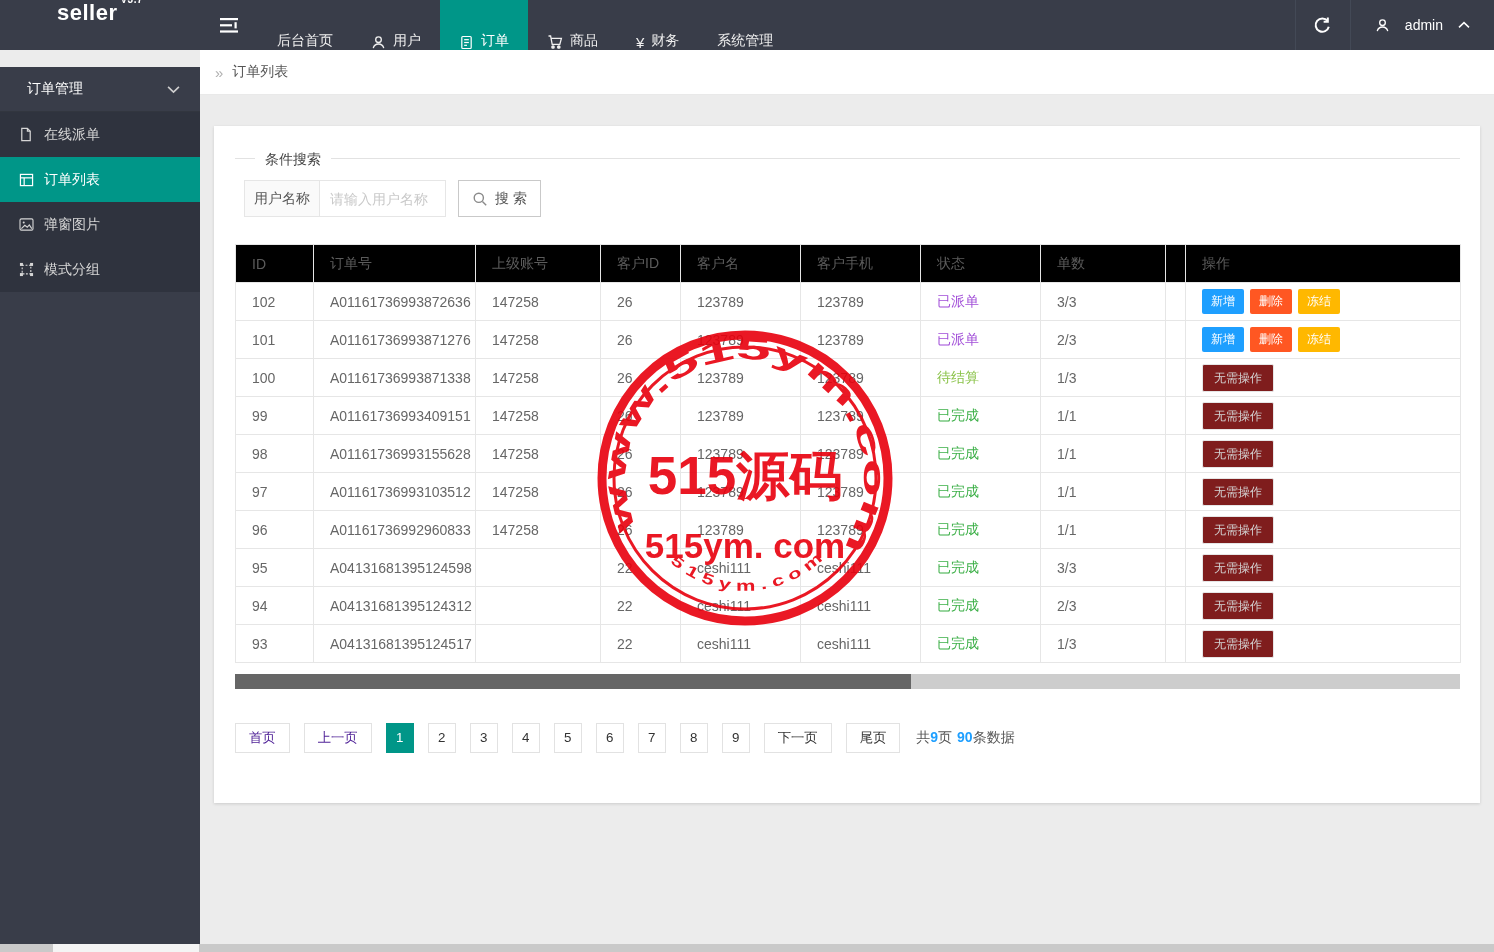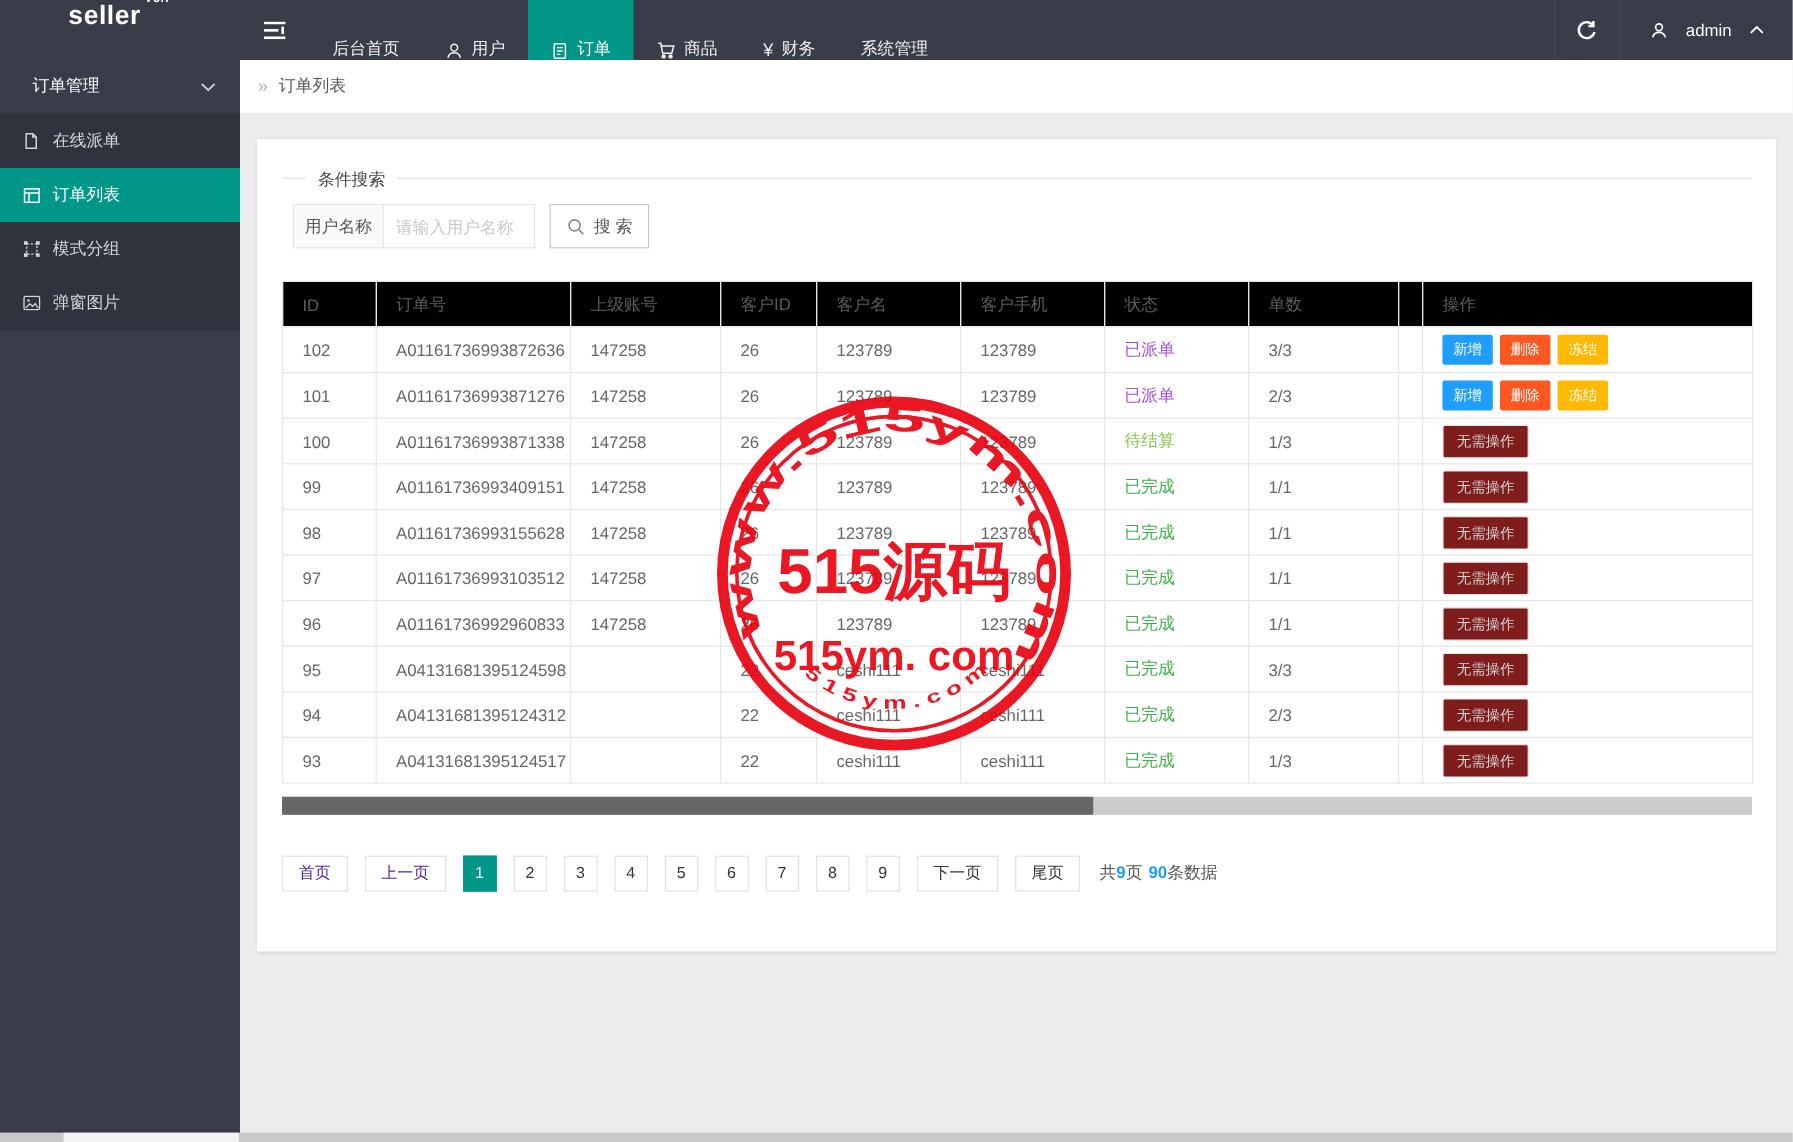--- a/index.html
+++ b/index.html
@@ -14,34 +14,34 @@
   .topnav { display:flex; align-items:stretch; }
   .topnav .nav-item { display:flex; align-items:flex-end; gap:7px; padding:0 19px; font-size:14px; color:#f0f0f0; cursor:pointer; }
   .topnav .nav-item.active { background:#009688; color:#fff; }
   .topnav .nav-item .ni-icon { display:flex; align-items:center; }
   .nav-right { margin-left:auto; display:flex; align-items:stretch; }
   .nav-sep { width:1px; background:#434956; }
   .nav-refresh { width:54px; display:flex; align-items:center; justify-content:center; cursor:pointer; }
   .nav-admin { display:flex; align-items:center; gap:15px; padding:4px 24px; font-size:14px; cursor:pointer; }
 
   
-  .sidebar { position:absolute; top:50px; left:0; width:200px; bottom:8px; background:#393d49; z-index:15; }
+  .sidebar { position:absolute; top:67px; left:0; width:200px; bottom:8px; background:#393d49; z-index:15; }
   .side-group { height:45px; display:flex; align-items:center; padding:0 20px 0 27px; font-size:14px; color:#fff; cursor:pointer; border-bottom:1px solid #32363f; }
   .side-group .sg-caret { margin-left:auto; display:flex; align-items:center; color:#cfcfcf; }
   .side-items { background:#2f333e; }
   .side-item { height:45px; display:flex; align-items:center; gap:10px; padding-left:18px; font-size:14px; color:#d6d6d6; cursor:pointer; }
   .side-item .si-icon { display:flex; align-items:center; width:16px; justify-content:center; }
   .side-item.active { background:#009688; color:#fff; }
 
   
   .main { position:absolute; left:200px; top:50px; right:0; bottom:8px; background:#ececec; }
   .breadcrumb { height:45px; background:#fff; display:flex; align-items:center; padding-left:15px; font-size:14px; color:#555; border-bottom:1px solid #e9e9e9; }
   .breadcrumb .bc-chev { color:#b0b0b0; font-size:15px; margin-right:9px; }
 
-  .card { position:absolute; left:14px; top:66px; width:1266px; height:677px; background:#fff; box-shadow:0 1px 3px rgba(0,0,0,.14); }
+  .card { position:absolute; left:14px; top:76px; width:1266px; height:677px; background:#fff; box-shadow:0 1px 3px rgba(0,0,0,.14); }
 
   
   .search-fieldset { position:absolute; left:21px; top:32px; width:1225px; border-top:1px solid #e2e2e2; }
   .search-legend { position:absolute; top:-9px; left:20px; background:#fff; padding:0 10px; font-size:14px; color:#444; line-height:18px; }
   .search-row { display:flex; align-items:center; margin:21px 0 0 9px; }
   .ig-label { width:76px; height:37px; border:1px solid #e6e6e6; background:#fafafa; display:flex; align-items:center; justify-content:center; font-size:14px; color:#565656; }
   .ig-input { width:126px; height:37px; border:1px solid #e6e6e6; border-left:none; padding:0 10px; font-size:14px; color:#666; outline:none; background:#fff; }
   .ig-input::placeholder { color:#c9c9c9; }
   .search-btn { margin-left:12px; height:37px; padding:0 13px; border:1px solid #c9c9c9; background:#fff; display:flex; align-items:center; gap:7px; font-size:14px; color:#555; cursor:pointer; }
 
@@ -182,39 +182,39 @@
           <svg width="15" height="14" viewBox="0 0 16 15" fill="none" stroke="currentColor" stroke-width="1.3">
             <rect x="1.5" y="1.5" width="13" height="12"></rect>
             <line x1="1.5" y1="5.2" x2="14.5" y2="5.2"></line>
             <line x1="5.5" y1="5.2" x2="5.5" y2="13.5"></line>
           </svg>
         </span>
         <span>订单列表</span>
       </div>
       <div class="side-item">
         <span class="si-icon">
+          <svg width="15" height="13" viewBox="0 0 16 14" fill="none" stroke="currentColor" stroke-width="1.2">
+            <rect x="1" y="1" width="14" height="12" rx="1.5"></rect>
+            <circle cx="5" cy="4.8" r="1.1" fill="currentColor" stroke="none"></circle>
+            <path d="M2.5 11.5 L6.2 7.8 L8.8 10 L11 7.5 L13.7 11.5"></path>
+          </svg>
+        </span>
+        <span>弹窗图片</span>
+      </div>
+      <div class="side-item">
+        <span class="si-icon">
           <svg width="15" height="15" viewBox="0 0 16 16" fill="none" stroke="currentColor" stroke-width="1.2">
             <rect x="3.4" y="3.4" width="9.2" height="9.2" stroke-dasharray="2 1.6"></rect>
             <rect x="1" y="1" width="3.2" height="3.2" fill="currentColor" stroke="none"></rect>
             <rect x="11.8" y="1" width="3.2" height="3.2" fill="currentColor" stroke="none"></rect>
             <rect x="1" y="11.8" width="3.2" height="3.2" fill="currentColor" stroke="none"></rect>
             <rect x="11.8" y="11.8" width="3.2" height="3.2" fill="currentColor" stroke="none"></rect>
           </svg>
         </span>
         <span>模式分组</span>
-      </div>
-      <div class="side-item">
-        <span class="si-icon">
-          <svg width="15" height="13" viewBox="0 0 16 14" fill="none" stroke="currentColor" stroke-width="1.2">
-            <rect x="1" y="1" width="14" height="12" rx="1.5"></rect>
-            <circle cx="5" cy="4.8" r="1.1" fill="currentColor" stroke="none"></circle>
-            <path d="M2.5 11.5 L6.2 7.8 L8.8 10 L11 7.5 L13.7 11.5"></path>
-          </svg>
-        </span>
-        <span>弹窗图片</span>
       </div>
     </div>
 </aside>
 
 <main class="main">
   <div class="breadcrumb">
     <span class="bc-chev">»</span>
     <span>订单列表</span>
   </div>
 

